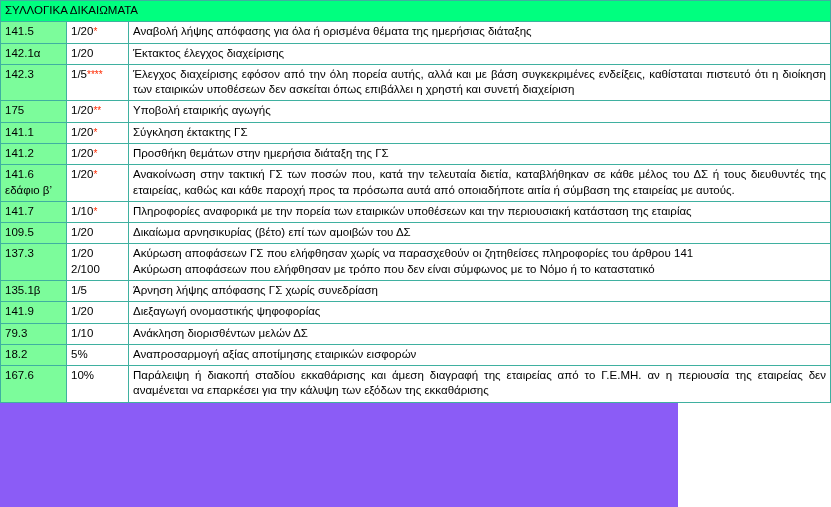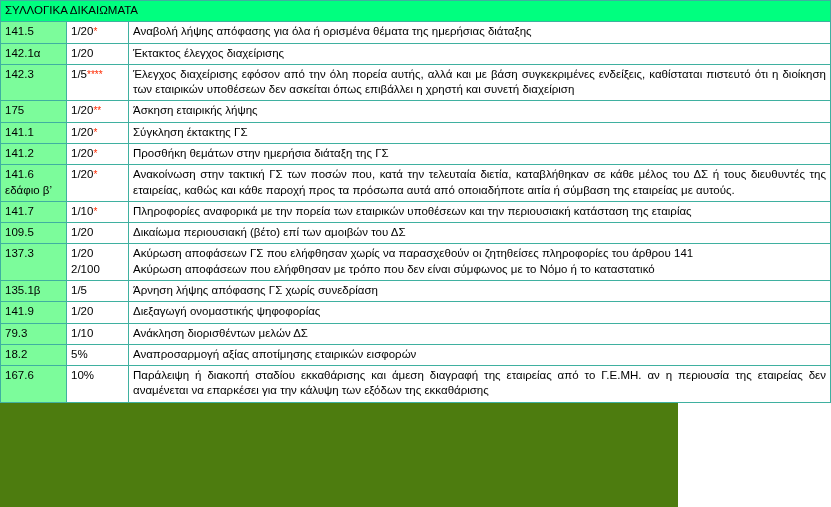--- a/index.html
+++ b/index.html
@@ -10,21 +10,21 @@
   body {
     font-family: "Liberation Sans", sans-serif;
     font-size: 11.5px;
     color: #000000;
     -webkit-font-smoothing: antialiased;
   }
   .sheet {
     width: 678px;
     min-height: 507px;
     position: relative;
-    background: #4d7c0f;
+    background: #8b5cf6;
     box-sizing: border-box;
   }
   table.grid {
     border-collapse: collapse;
     width: 831px;
     table-layout: fixed;
   }
   table.grid td {
     border: 1px solid #3fb0a0;
     vertical-align: top;
@@ -94,21 +94,21 @@
 
       <tr>
         <td class="c-art">142.3</td>
         <td class="c-pct"><span>1/5</span><span class="sup">****</span></td>
         <td class="c-txt">Έλεγχος διαχείρισης εφόσον από την όλη πορεία αυτής, αλλά και με βάση συγκεκριμένες ενδείξεις, καθίσταται πιστευτό ότι η διοίκηση των εταιρικών υποθέσεων δεν ασκείται όπως επιβάλλει η χρηστή και συνετή διαχείριση</td>
       </tr>
 
       <tr>
         <td class="c-art">175</td>
         <td class="c-pct"><span>1/20</span><span class="sup">**</span></td>
-        <td class="c-txt">Άσκηση εταιρικής λήψης</td>
+        <td class="c-txt">Υποβολή εταιρικής αγωγής</td>
       </tr>
 
 
       <tr>
         <td class="c-art">141.1</td>
         <td class="c-pct"><span>1/20</span><span class="sup">*</span></td>
         <td class="c-txt">Σύγκληση έκτακτης ΓΣ</td>
       </tr>
 
       <tr>
@@ -125,21 +125,21 @@
 
       <tr>
         <td class="c-art">141.7</td>
         <td class="c-pct"><span>1/10</span><span class="sup">*</span></td>
         <td class="c-txt">Πληροφορίες αναφορικά με την πορεία των εταιρικών υποθέσεων και την περιουσιακή κατάσταση της εταιρίας</td>
       </tr>
 
       <tr>
         <td class="c-art">109.5</td>
         <td class="c-pct"><span>1/20</span><span class="sup"></span></td>
-        <td class="c-txt">Δικαίωμα περιουσιακή (βέτο) επί των αμοιβών του ΔΣ</td>
+        <td class="c-txt">Δικαίωμα αρνησικυρίας (βέτο) επί των αμοιβών του ΔΣ</td>
       </tr>
 
       <tr>
         <td class="c-art">137.3</td>
         <td class="c-pct two-line">
           <span>1/20</span>
           <span>2/100</span>
         </td>
         <td class="c-txt two-line">
           <span>Ακύρωση αποφάσεων ΓΣ που ελήφθησαν χωρίς να παρασχεθούν οι ζητηθείσες πληροφορίες του άρθρου 141</span>

